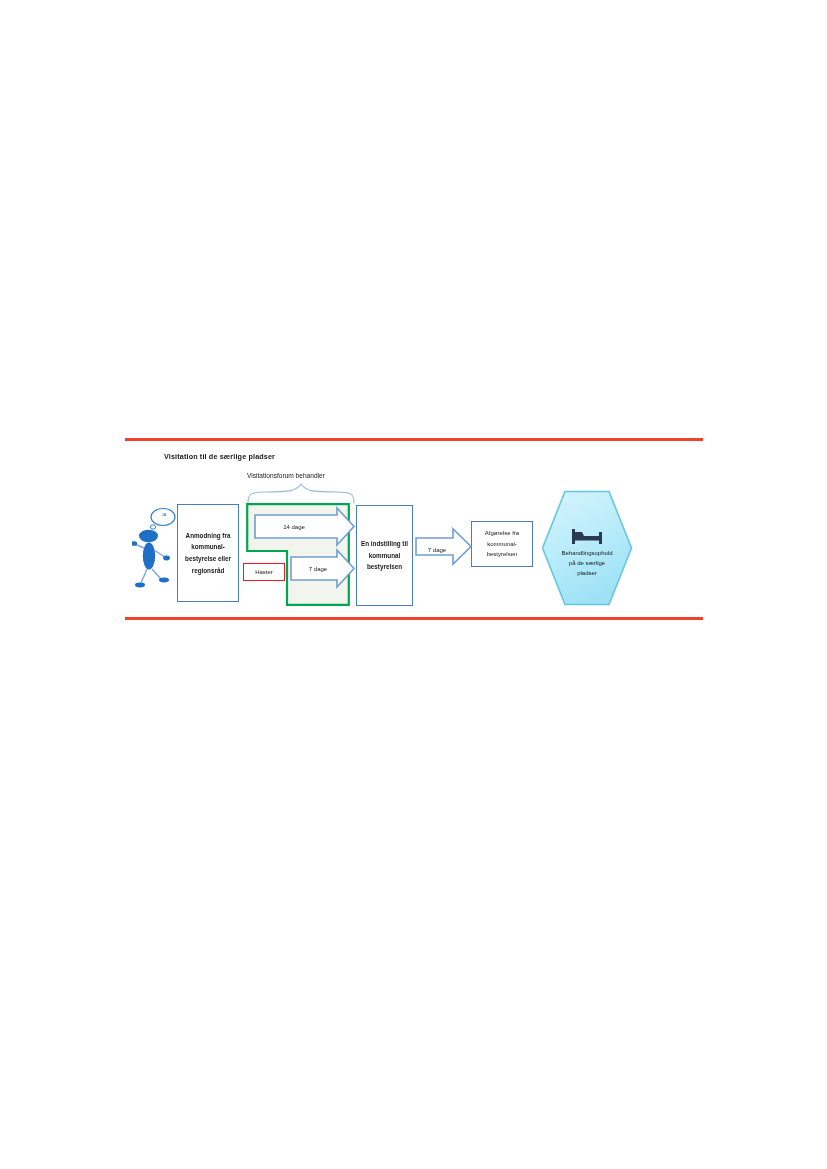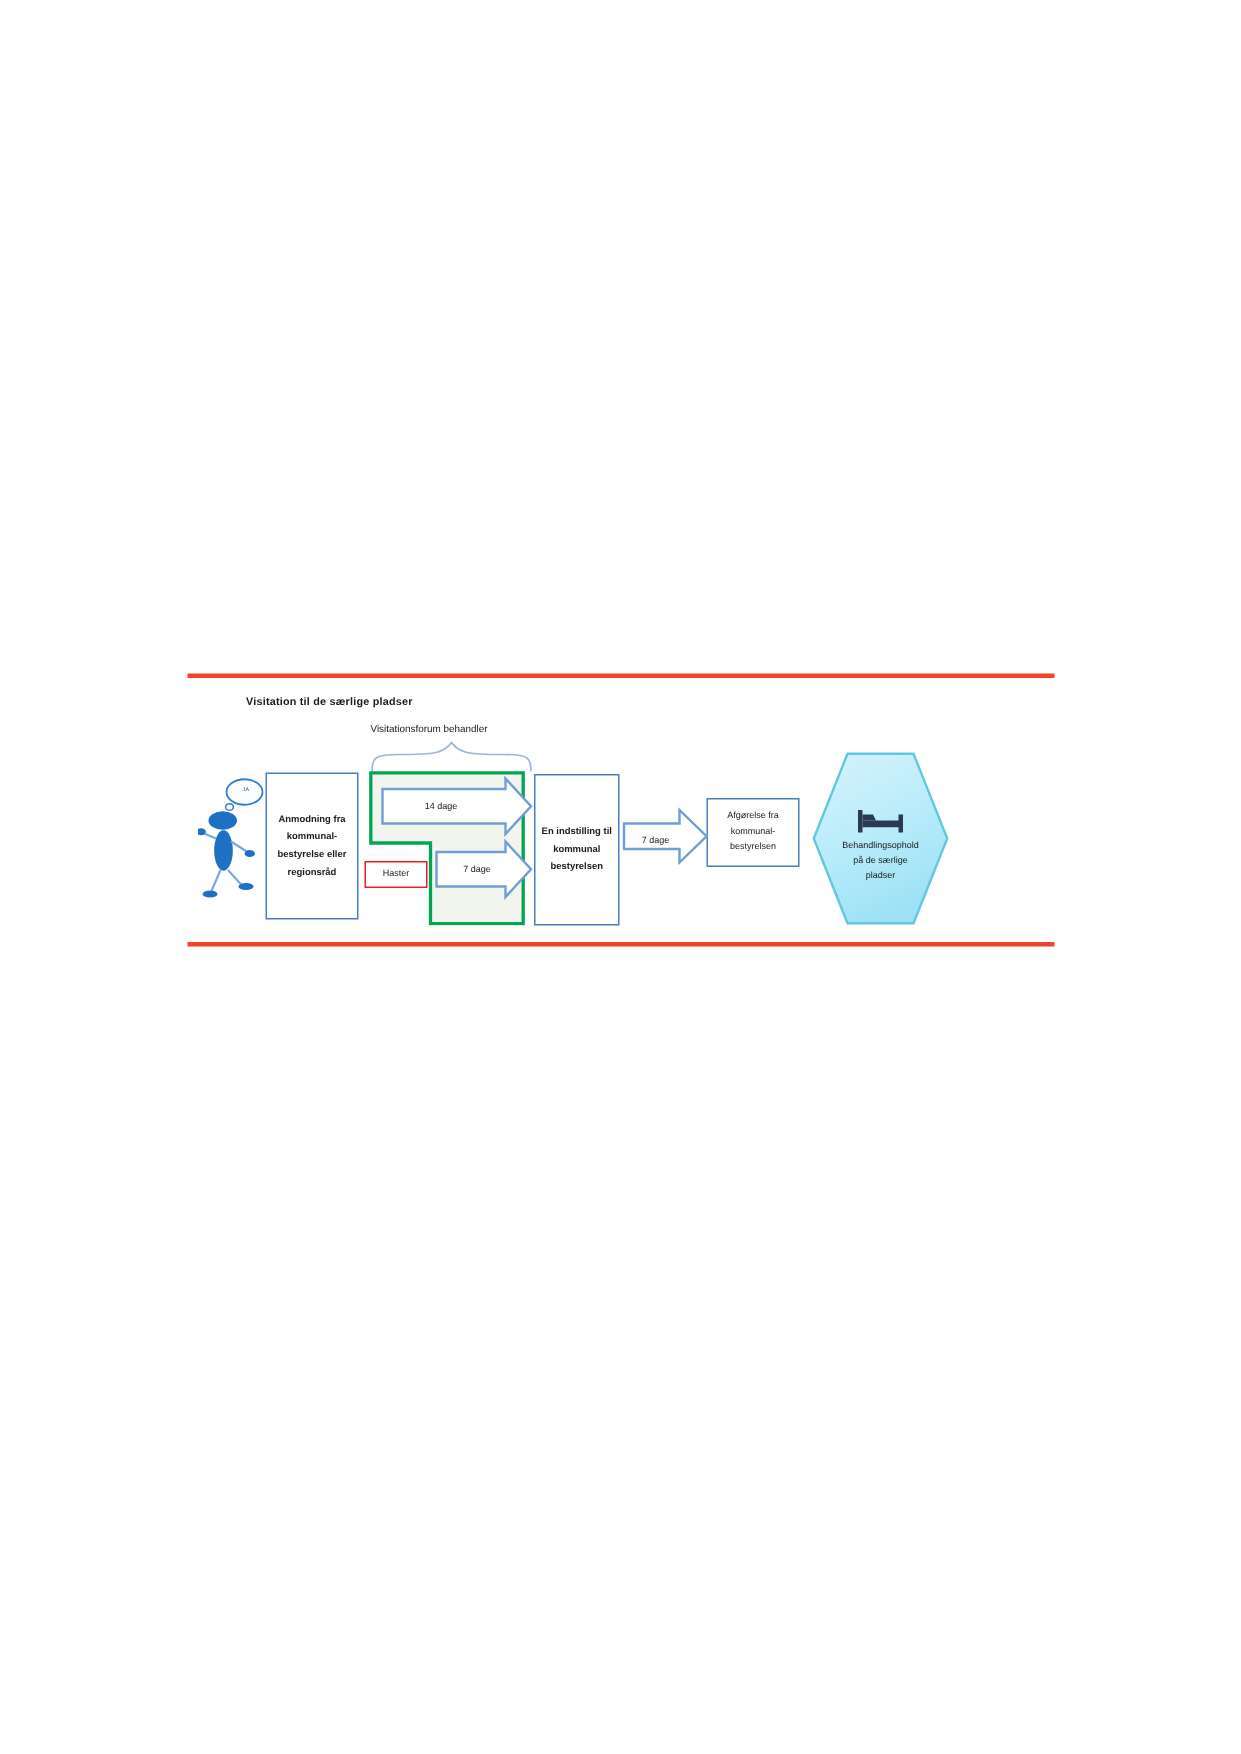--- a/index.html
+++ b/index.html
@@ -13,21 +13,21 @@
     position: relative;
     overflow: hidden;
     font-family: "Liberation Sans", sans-serif;
     color: #000000;
   }
 
   
   #figure-band {
     position: absolute;
     left: 0;
-    top: 11px;
+    top: 0;
     width: 827px;
     height: 981px;
   }
 
   .rule {
     position: absolute;
     left: 125px;
     width: 578px;
     height: 3px;
     background: #f0432b;

